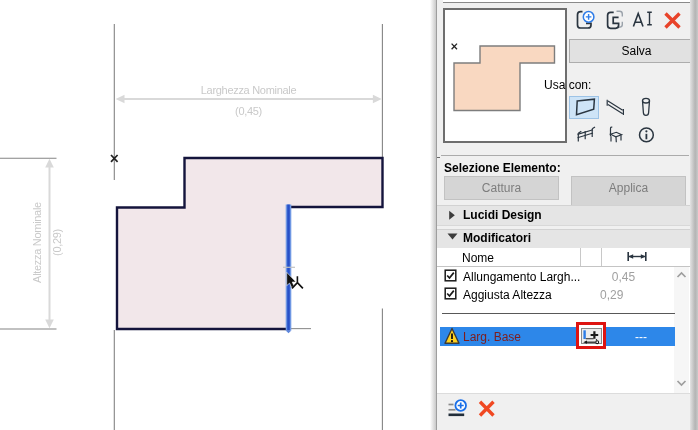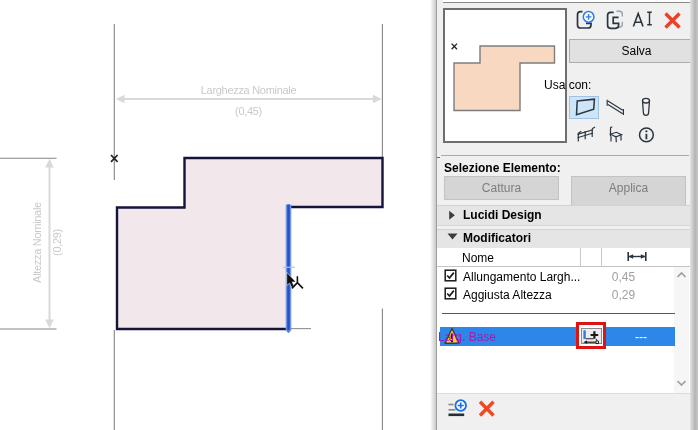--- a/index.html
+++ b/index.html
@@ -207,33 +207,33 @@
 
 <div class="abs" style="left:600px;top:270px;width:47px;font-size:12px;color:#a0a0a0;text-align:center;">0,45</div>
 
 <svg class="abs" style="left:444px;top:287px;" width="13" height="13" viewBox="0 0 13 13">
   <rect x="1.2" y="1.2" width="10.6" height="10.6" fill="#fff" stroke="#1a1a1a" stroke-width="1.5"></rect>
   <path d="M3.2,6.5 L5.5,9 L9.8,3.6" fill="none" stroke="#1a1a1a" stroke-width="1.7"></path>
 </svg>
 
 <div class="abs" style="left:463px;top:288px;font-size:12px;color:#000;">Aggiusta Altezza</div>
 
-<div class="abs" style="left:600px;top:288px;width:47px;font-size:12px;color:#a0a0a0;text-align:center;">0,29</div>
+<div class="abs" style="left:600px;top:288px;width:47px;font-size:12px;color:#a0a0a0;text-align:left;">0,29</div>
 
 <div class="abs" style="left:441.5px;top:313px;width:233px;height:1px;background:#585858;"></div>
 
 <div class="abs" style="left:439.5px;top:326.5px;width:235px;height:19.5px;background:#2d87e9;"></div>
 
 <svg class="abs" style="left:443px;top:326px;" width="18" height="20" viewBox="0 0 18 20">
   <path d="M9,2.5 L16,17.2 L2,17.2 Z" fill="#ffd21e" stroke="#3a3a3a" stroke-width="1.4" stroke-linejoin="round"></path>
   <path d="M9,7.5 L9,13" stroke="#111" stroke-width="1.8"></path>
   <circle cx="9" cy="15.2" r="1.1" fill="#111"></circle>
 </svg>
 
-<div class="abs" style="left:438px;top:330px;font-size:12px;color:#a21caf;text-align:center;">Larg. Base</div>
+<div class="abs" style="left:463px;top:330px;font-size:12px;color:#7f1d1d;text-align:center;">Larg. Base</div>
 
 <div class="abs" style="left:600px;top:330px;width:47px;font-size:12px;color:#fff;text-align:right;">---</div>
 
 <div class="abs" style="left:575.5px;top:322px;width:30.5px;height:27px;border:3px solid #de1411;box-sizing:border-box;background:#fff;"></div>
 
 <div class="abs" style="left:580.5px;top:327.5px;width:21px;height:16.5px;background:#ececec;border:1px solid #8a8a8a;box-sizing:border-box;"></div>
 
 <svg class="abs" style="left:580.5px;top:327.5px;" width="21" height="17" viewBox="0 0 21 17">
   <path d="M3.6,2.3 L3.6,11" stroke="#2b7ce8" stroke-width="2.4"></path>
   <path d="M4.8,10.7 L12.6,10.7" stroke="#444" stroke-width="1.2"></path>

